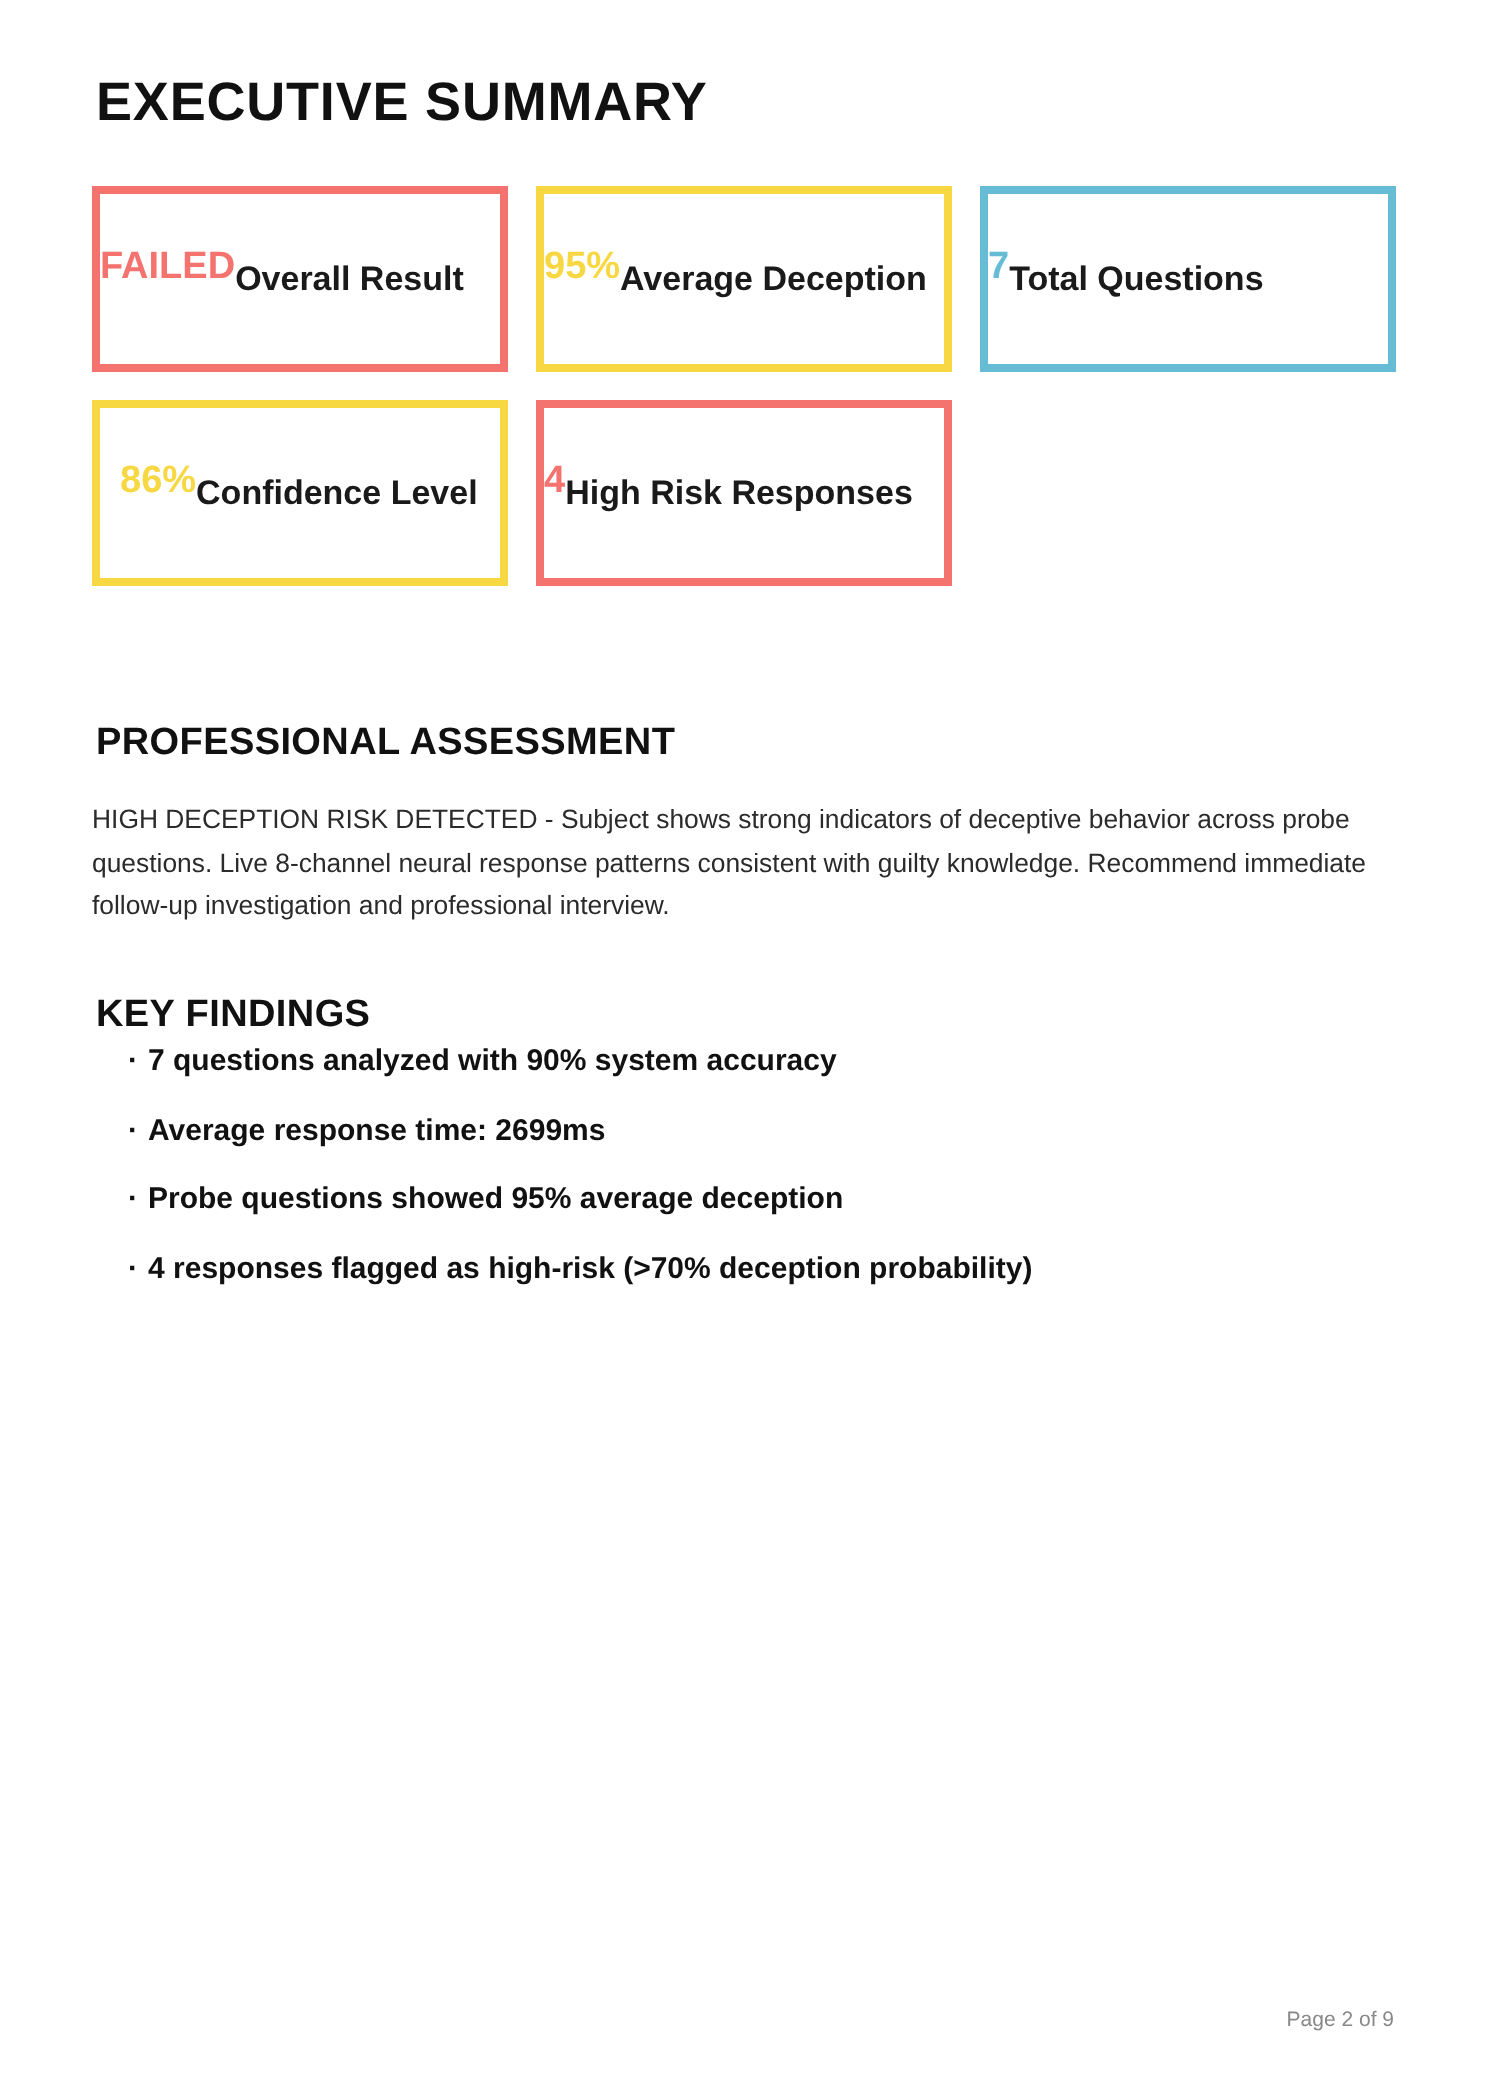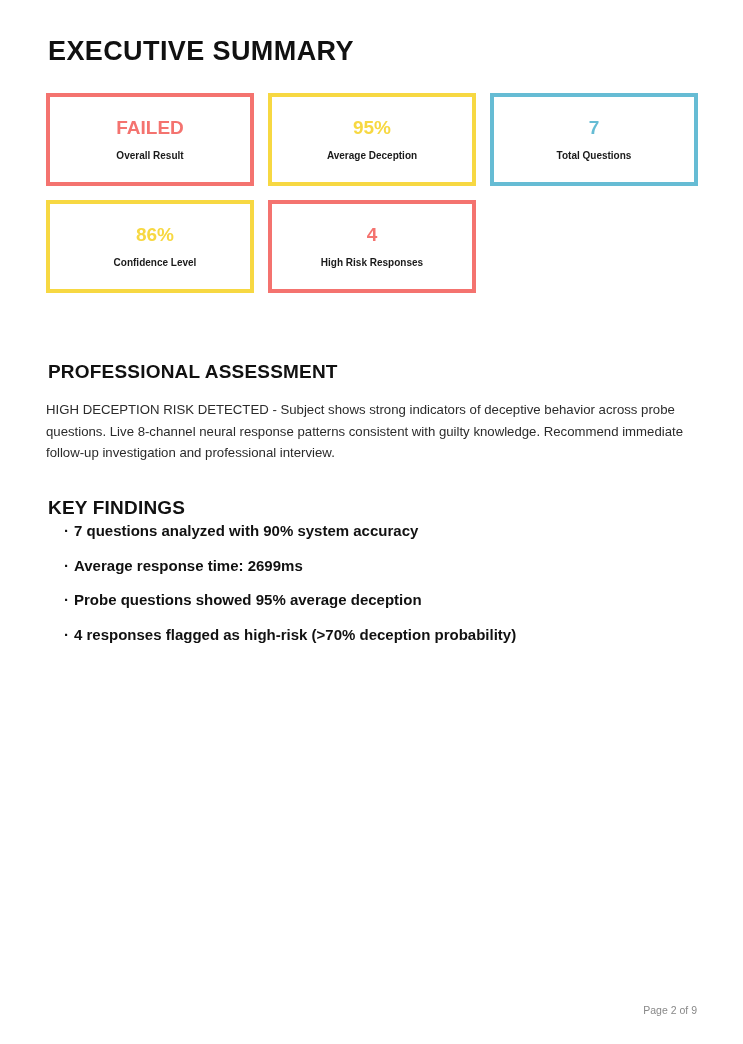--- a/index.html
+++ b/index.html
@@ -39,33 +39,32 @@
     display: grid;
     grid-template-columns: repeat(3, 208px);
     grid-template-rows: 93px 93px;
     column-gap: 14px;
     row-gap: 14px;
   }
   .card {
     border: 4px solid #cccccc;
     background: #ffffff;
     display: flex;
-    flex-direction: column;
+    flex-direction: row;
     align-items: center;
-    justify-content: center;
     box-sizing: border-box;
   }
   .card-value {
     font-size: 19px;
     font-weight: bold;
     line-height: 1.1;
     margin-bottom: 11px;
   }
   .card-label {
-    font-size: 10px;
+    font-size: 17px;
     font-weight: bold;
     color: #1a1a1a;
   }
 
   
   .section-heading {
     position: absolute;
     left: 48px;
     font-size: 19px;
     font-weight: bold;

